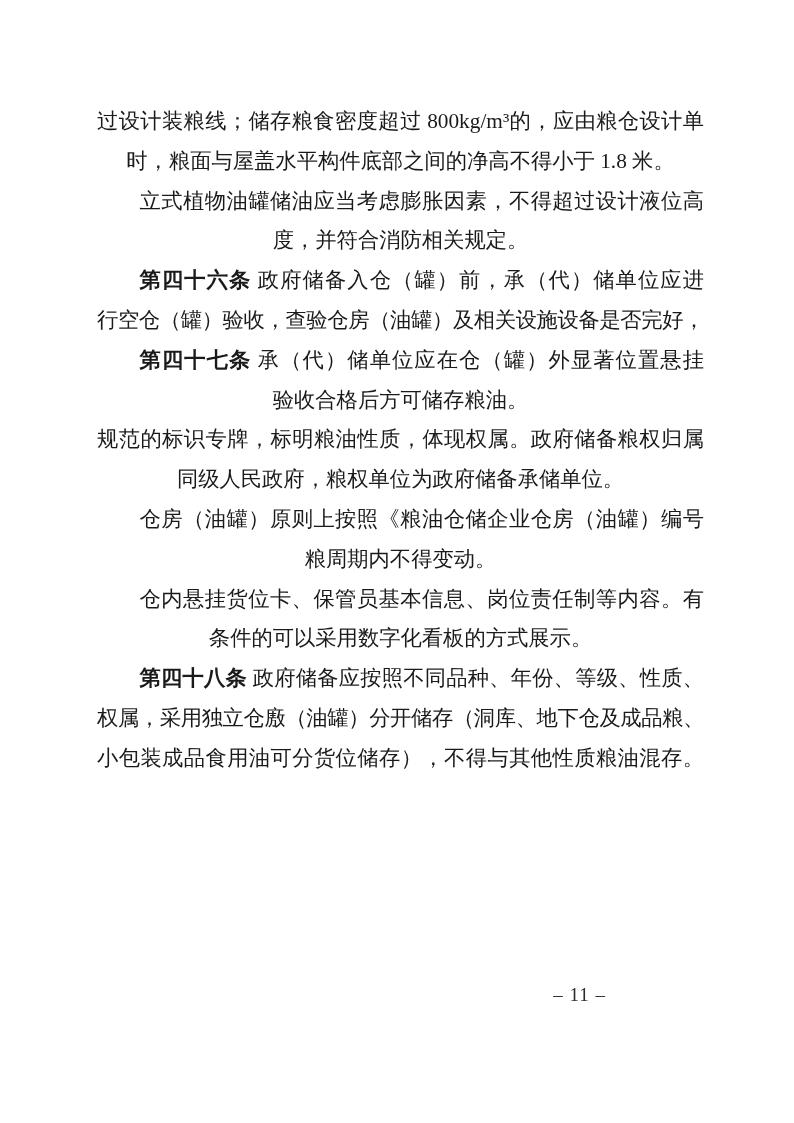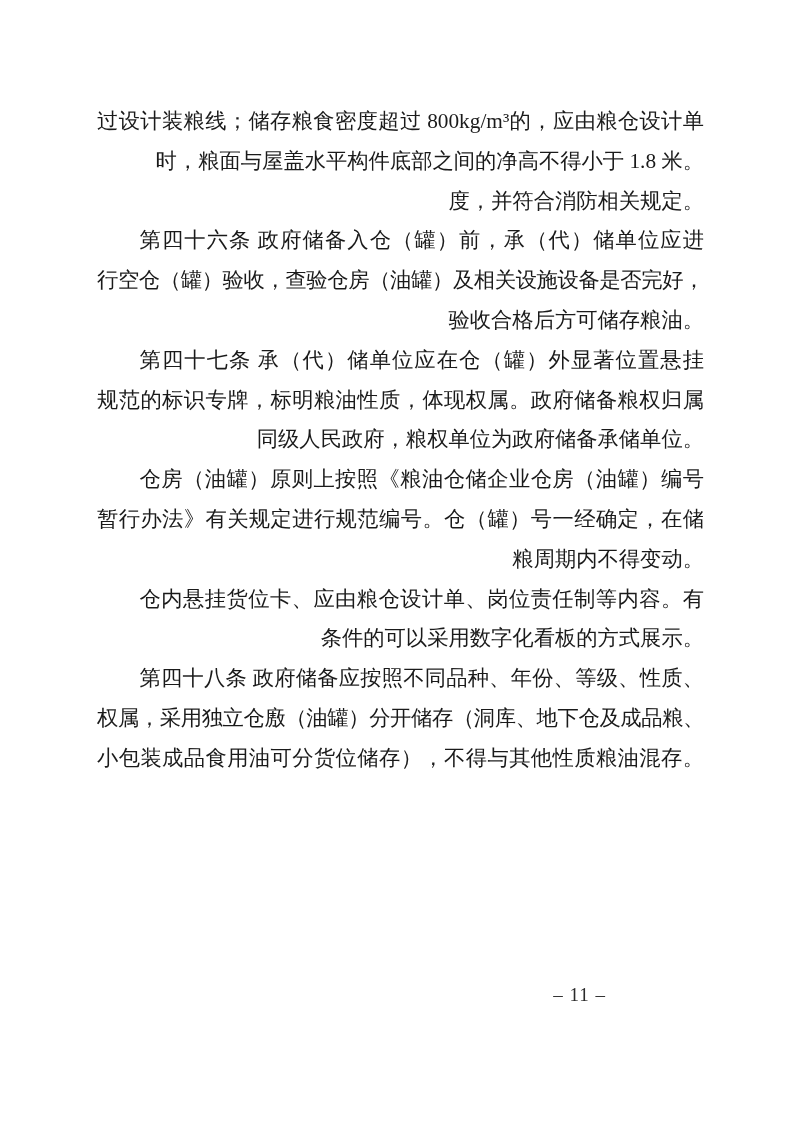--- a/index.html
+++ b/index.html
@@ -16,55 +16,55 @@
     position: absolute;
     left: 97px;
     top: 102px;
     width: 607px;
   }
   .line {
     font-size: 21.3px;
     line-height: 39.8px;
     height: 39.8px;
     white-space: nowrap;
-    text-align: right;
+    text-align: center;
   }
   .line.indent { text-indent: 2em; }
   .line.full { text-align: justify; text-align-last: justify; }
   .line.tight { letter-spacing: -0.45px; font-family: Liberation Serif, serif; }
-  .head { font-weight: normal; font-family: "Liberation Sans", "DejaVu Sans", sans-serif; }
+  .head { font-weight: bold; font-family: "Liberation Sans", "DejaVu Sans", sans-serif; }
   .footer {
     position: absolute;
     top: 982px;
     right: 100px;
     font-size: 19px;
     line-height: 26px;
     color: #2a2a2a;
     letter-spacing: 1px;
   }
 </style>
 </head>
 <body>
 
 <div class="page">
   <div class="content">
 
     <div class="line full"><span class="head"></span><span>过设计装粮线；储存粮食密度超过 800kg/m³的，应由粮仓设计单</span></div>
     <div class="line"><span class="head"></span><span>时，粮面与屋盖水平构件底部之间的净高不得小于 1.8 米。</span></div>
+    <div class="line indent full"><span class="head"></span><span>立式植物油罐储油应当考虑膨胀因素，不得超过设计液位高</span></div>
     <div class="line"><span class="head"></span><span>度，并符合消防相关规定。</span></div>
     <div class="line indent full"><span class="head">第四十六条</span><span> 政府储备入仓（罐）前，承（代）储单位应进</span></div>
     <div class="line full tight"><span class="head"></span><span>行空仓（罐）验收，查验仓房（油罐）及相关设施设备是否完好，</span></div>
+    <div class="line indent full"><span class="head">第四十七条</span><span> 承（代）储单位应在仓（罐）外显著位置悬挂</span></div>
     <div class="line"><span class="head"></span><span>验收合格后方可储存粮油。</span></div>
-    <div class="line indent full"><span class="head">第四十七条</span><span> 承（代）储单位应在仓（罐）外显著位置悬挂</span></div>
     <div class="line full"><span class="head"></span><span>规范的标识专牌，标明粮油性质，体现权属。政府储备粮权归属</span></div>
     <div class="line"><span class="head"></span><span>同级人民政府，粮权单位为政府储备承储单位。</span></div>
     <div class="line indent full"><span class="head"></span><span>仓房（油罐）原则上按照《粮油仓储企业仓房（油罐）编号</span></div>
-    <div class="line full"><span class="head"></span><span>暂行办法》有关规定进行规范编号。仓（罐）号一经确定，在储</span></div>
     <div class="line"><span class="head"></span><span>粮周期内不得变动。</span></div>
-    <div class="line indent full"><span class="head"></span><span>仓内悬挂货位卡、应由粮仓设计单、岗位责任制等内容。有</span></div>
+    <div class="line indent full"><span class="head"></span><span>仓内悬挂货位卡、保管员基本信息、岗位责任制等内容。有</span></div>
     <div class="line"><span class="head"></span><span>条件的可以采用数字化看板的方式展示。</span></div>
     <div class="line indent full"><span class="head">第四十八条</span><span> 政府储备应按照不同品种、年份、等级、性质、</span></div>
     <div class="line full tight"><span class="head"></span><span>权属，采用独立仓廒（油罐）分开储存（洞库、地下仓及成品粮、</span></div>
     <div class="line full"><span class="head"></span><span>小包装成品食用油可分货位储存），不得与其他性质粮油混存。</span></div>
 
   </div>
 
   <div class="footer">– 11 –</div>
 </div>
 

